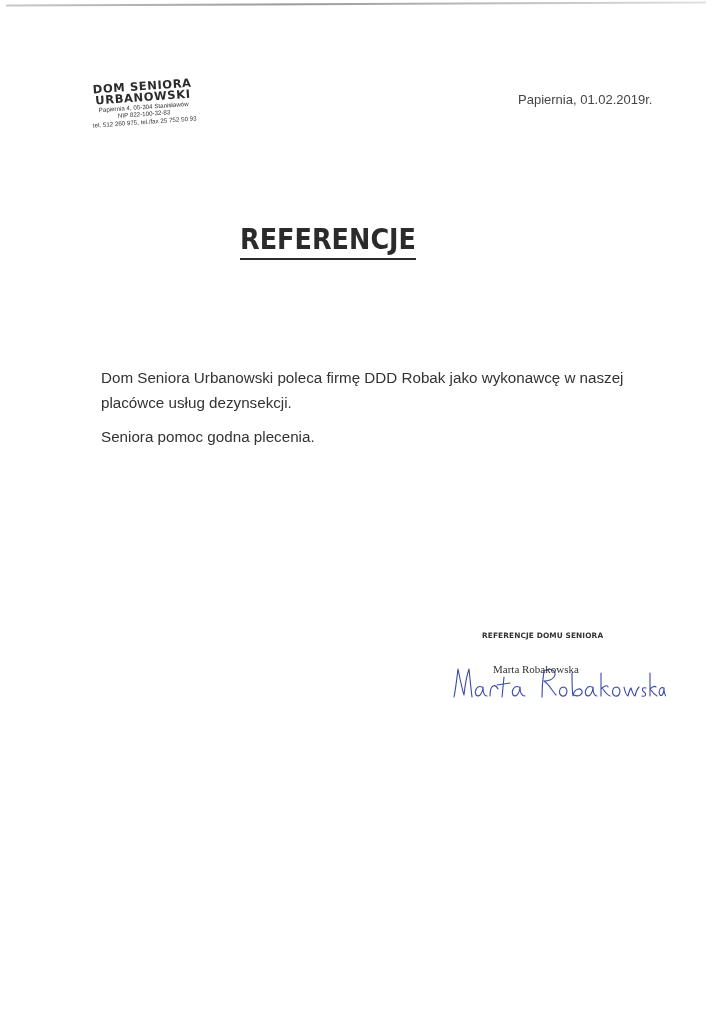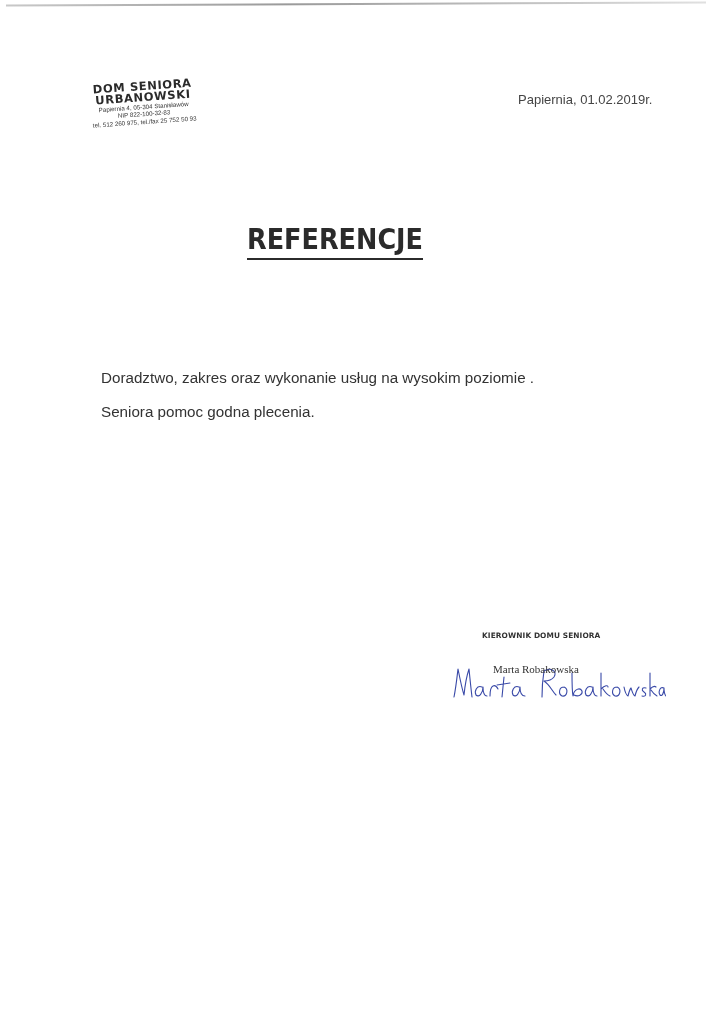--- a/index.html
+++ b/index.html
@@ -26,21 +26,21 @@
     }
     .stamp .line {
       font-family: "Liberation Sans", sans-serif;
       font-size: 6.2px; line-height: 7.3px; text-align: center; color: #333;
     }
     .date {
       position: absolute; left: 518px; top: 92px;
       font-size: 13px; color: #444;
     }
     .title {
-      position: absolute; left: 12px; width: 646px; top: 222px;
+      position: absolute; left: 5px; width: 646px; top: 222px;
       text-align: center;
     }
     .title span {
       display: inline-block;
       font-family: "DejaVu Sans", sans-serif; font-weight: bold;
       font-size: 29px; letter-spacing: 0px; color: #2b2b2b;
       border-bottom: 2.5px solid #2b2b2b; padding-bottom: 2px;
       transform: scaleX(0.88);
     }
     .body-text {
@@ -75,26 +75,26 @@
   <div class="line">tel. 512 260 975, tel./fax 25 752 50 93</div>
 </div>
 
 <div class="date">Papiernia, 01.02.2019r.</div>
 
 <div class="title">
   <span>REFERENCJE</span>
 </div>
 
 <div class="body-text">
-  <p>Doradztwo, zakres oraz wykonanie usług na wysokim poziomie .</p>
+  <p style="width:560px;">Dom Seniora Urbanowski poleca firmę DDD Robak jako wykonawcę w naszej placówce usług dezynsekcji.</p>
   <p>Seniora pomoc godna plecenia.</p>
 </div>
 
 <div class="sig-block">
-  <div class="sig-title">KIEROWNIK DOMU SENIORA</div>
+  <div class="sig-title">REFERENCJE DOMU SENIORA</div>
   <svg class="signature" width="220" height="45" viewBox="0 0 220 45">
     <g fill="none" stroke="#3a4aa8" stroke-width="1.1" stroke-linecap="round" stroke-linejoin="round">
 
       <path d="M8 38 C10 28 11 18 12 10 C14 20 16 30 18 36 C19 26 21 16 23 10 C24 20 25 30 26 38"></path>
       <path d="M36 28 C31 26 28 32 30 36 C33 39 37 34 37 28 C37 33 38 37 41 37"></path>
       <path d="M44 37 C44 32 45 28 47 27 C49 26 51 28 52 30"></path>
       <path d="M58 18 L56 38 M51 26 L64 24"></path>
       <path d="M73 28 C68 26 65 32 67 36 C70 39 74 34 74 28 C74 33 75 37 79 37"></path>
 
       <path d="M96 38 C96 28 97 18 98 12 C104 8 112 12 108 18 C105 22 100 22 98 22 C104 26 106 32 110 36"></path>

